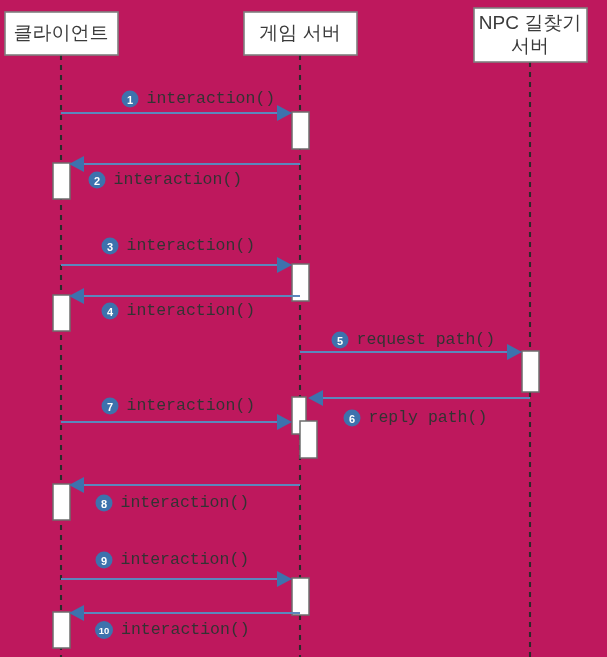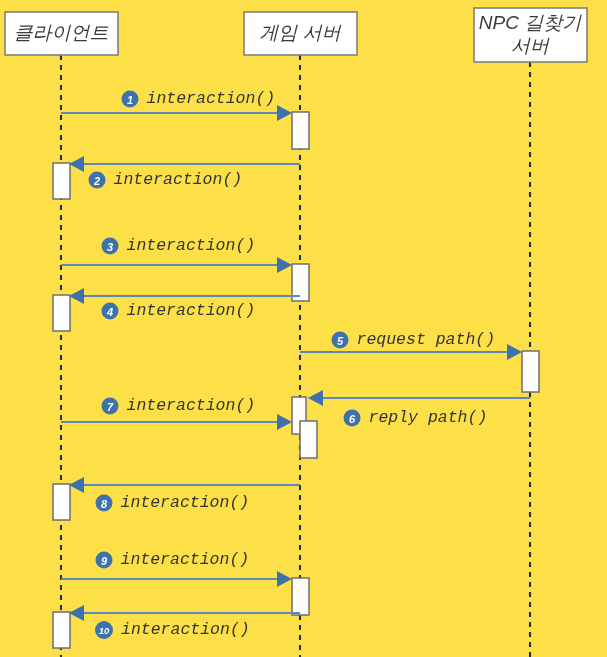--- a/index.html
+++ b/index.html
@@ -7,23 +7,22 @@
     padding: 0;
     background: #ffffff;
   }
   body {
     font-family: "Liberation Sans", sans-serif;
   }
   #diagram-root {
     position: relative;
     width: 607px;
     height: 657px;
-    background: #fde047;
+    background: #be185d;
     overflow: hidden;
-    font-style: italic;
   }
   #seq-svg {
     position: absolute;
     top: 0;
     left: 0;
     width: 607px;
     height: 657px;
     display: block;
   }
   .lifeline-box-rect {

